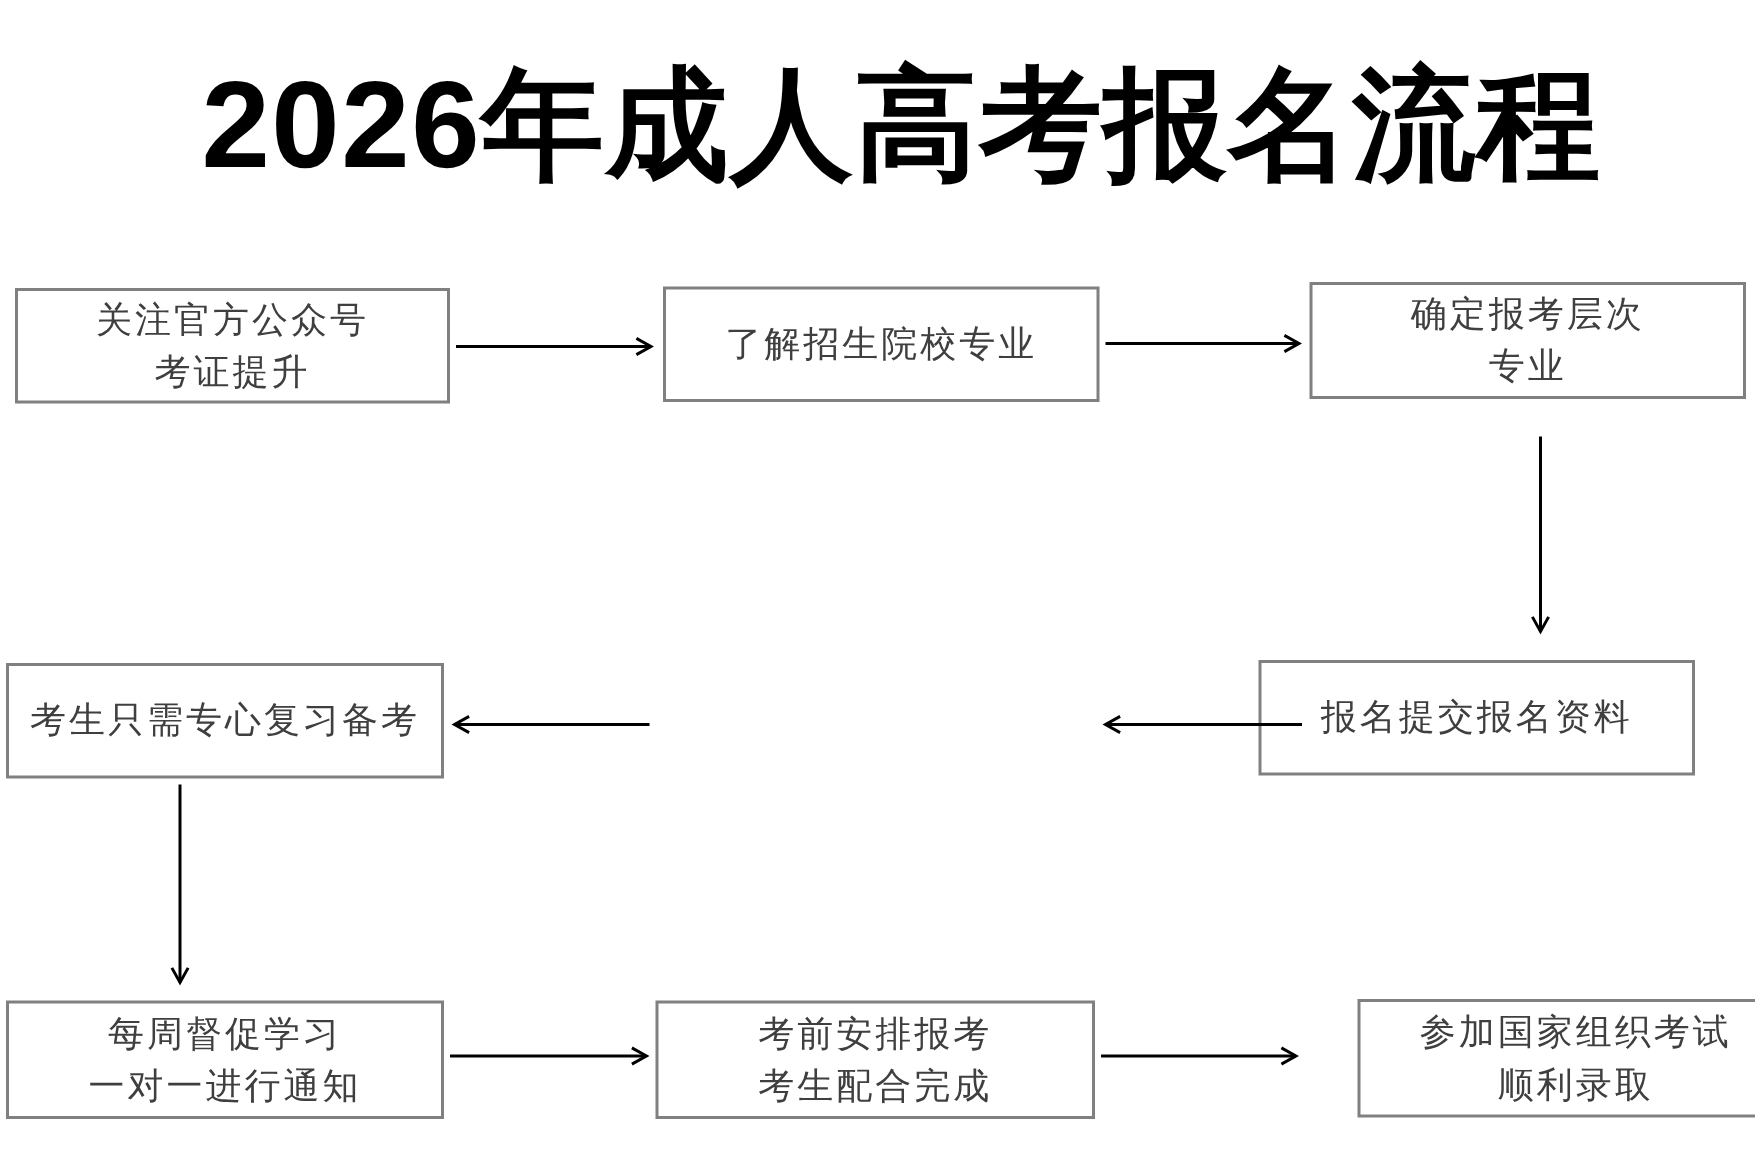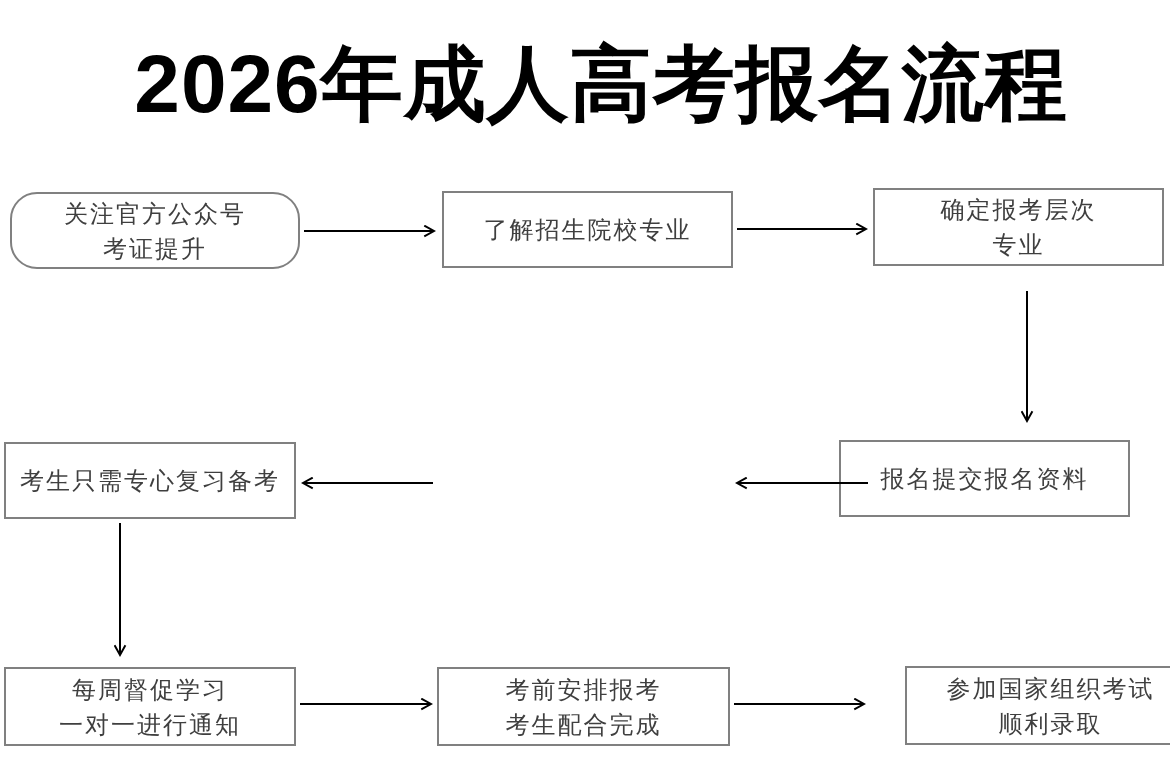--- a/index.html
+++ b/index.html
@@ -41,21 +41,21 @@
     text-align: center;
     color: #3f3f3f;
     font-size: 24px;
     font-weight: 300;
     letter-spacing: 2px;
     line-height: 35px;
   }
   .node span:empty { display: none; }
 
   
-  .n1 { left: 10px;  top: 192px; width: 290px; height: 77px; border-radius: 27px; }
+  .n1 { left: 10px;  top: 192px; width: 290px; height: 77px; }
   .n2 { left: 442px; top: 191px; width: 291px; height: 77px; }
   .n3 { left: 873px; top: 188px; width: 291px; height: 78px; text-align: right; }
   
   .n4 { left: 839px; top: 440px; width: 291px; height: 77px; }
   .n5 { left: 437px; top: 441px; width: 293px; height: 77px; }
   .n6 { left: 4px;   top: 442px; width: 292px; height: 77px; }
   
   .n7 { left: 4px;   top: 667px; width: 292px; height: 79px; text-align: center; }
   .n8 { left: 437px; top: 667px; width: 293px; height: 79px; }
   .n9 { left: 873px; top: 666px; width: 291px; height: 79px; margin-left: 32px; }

